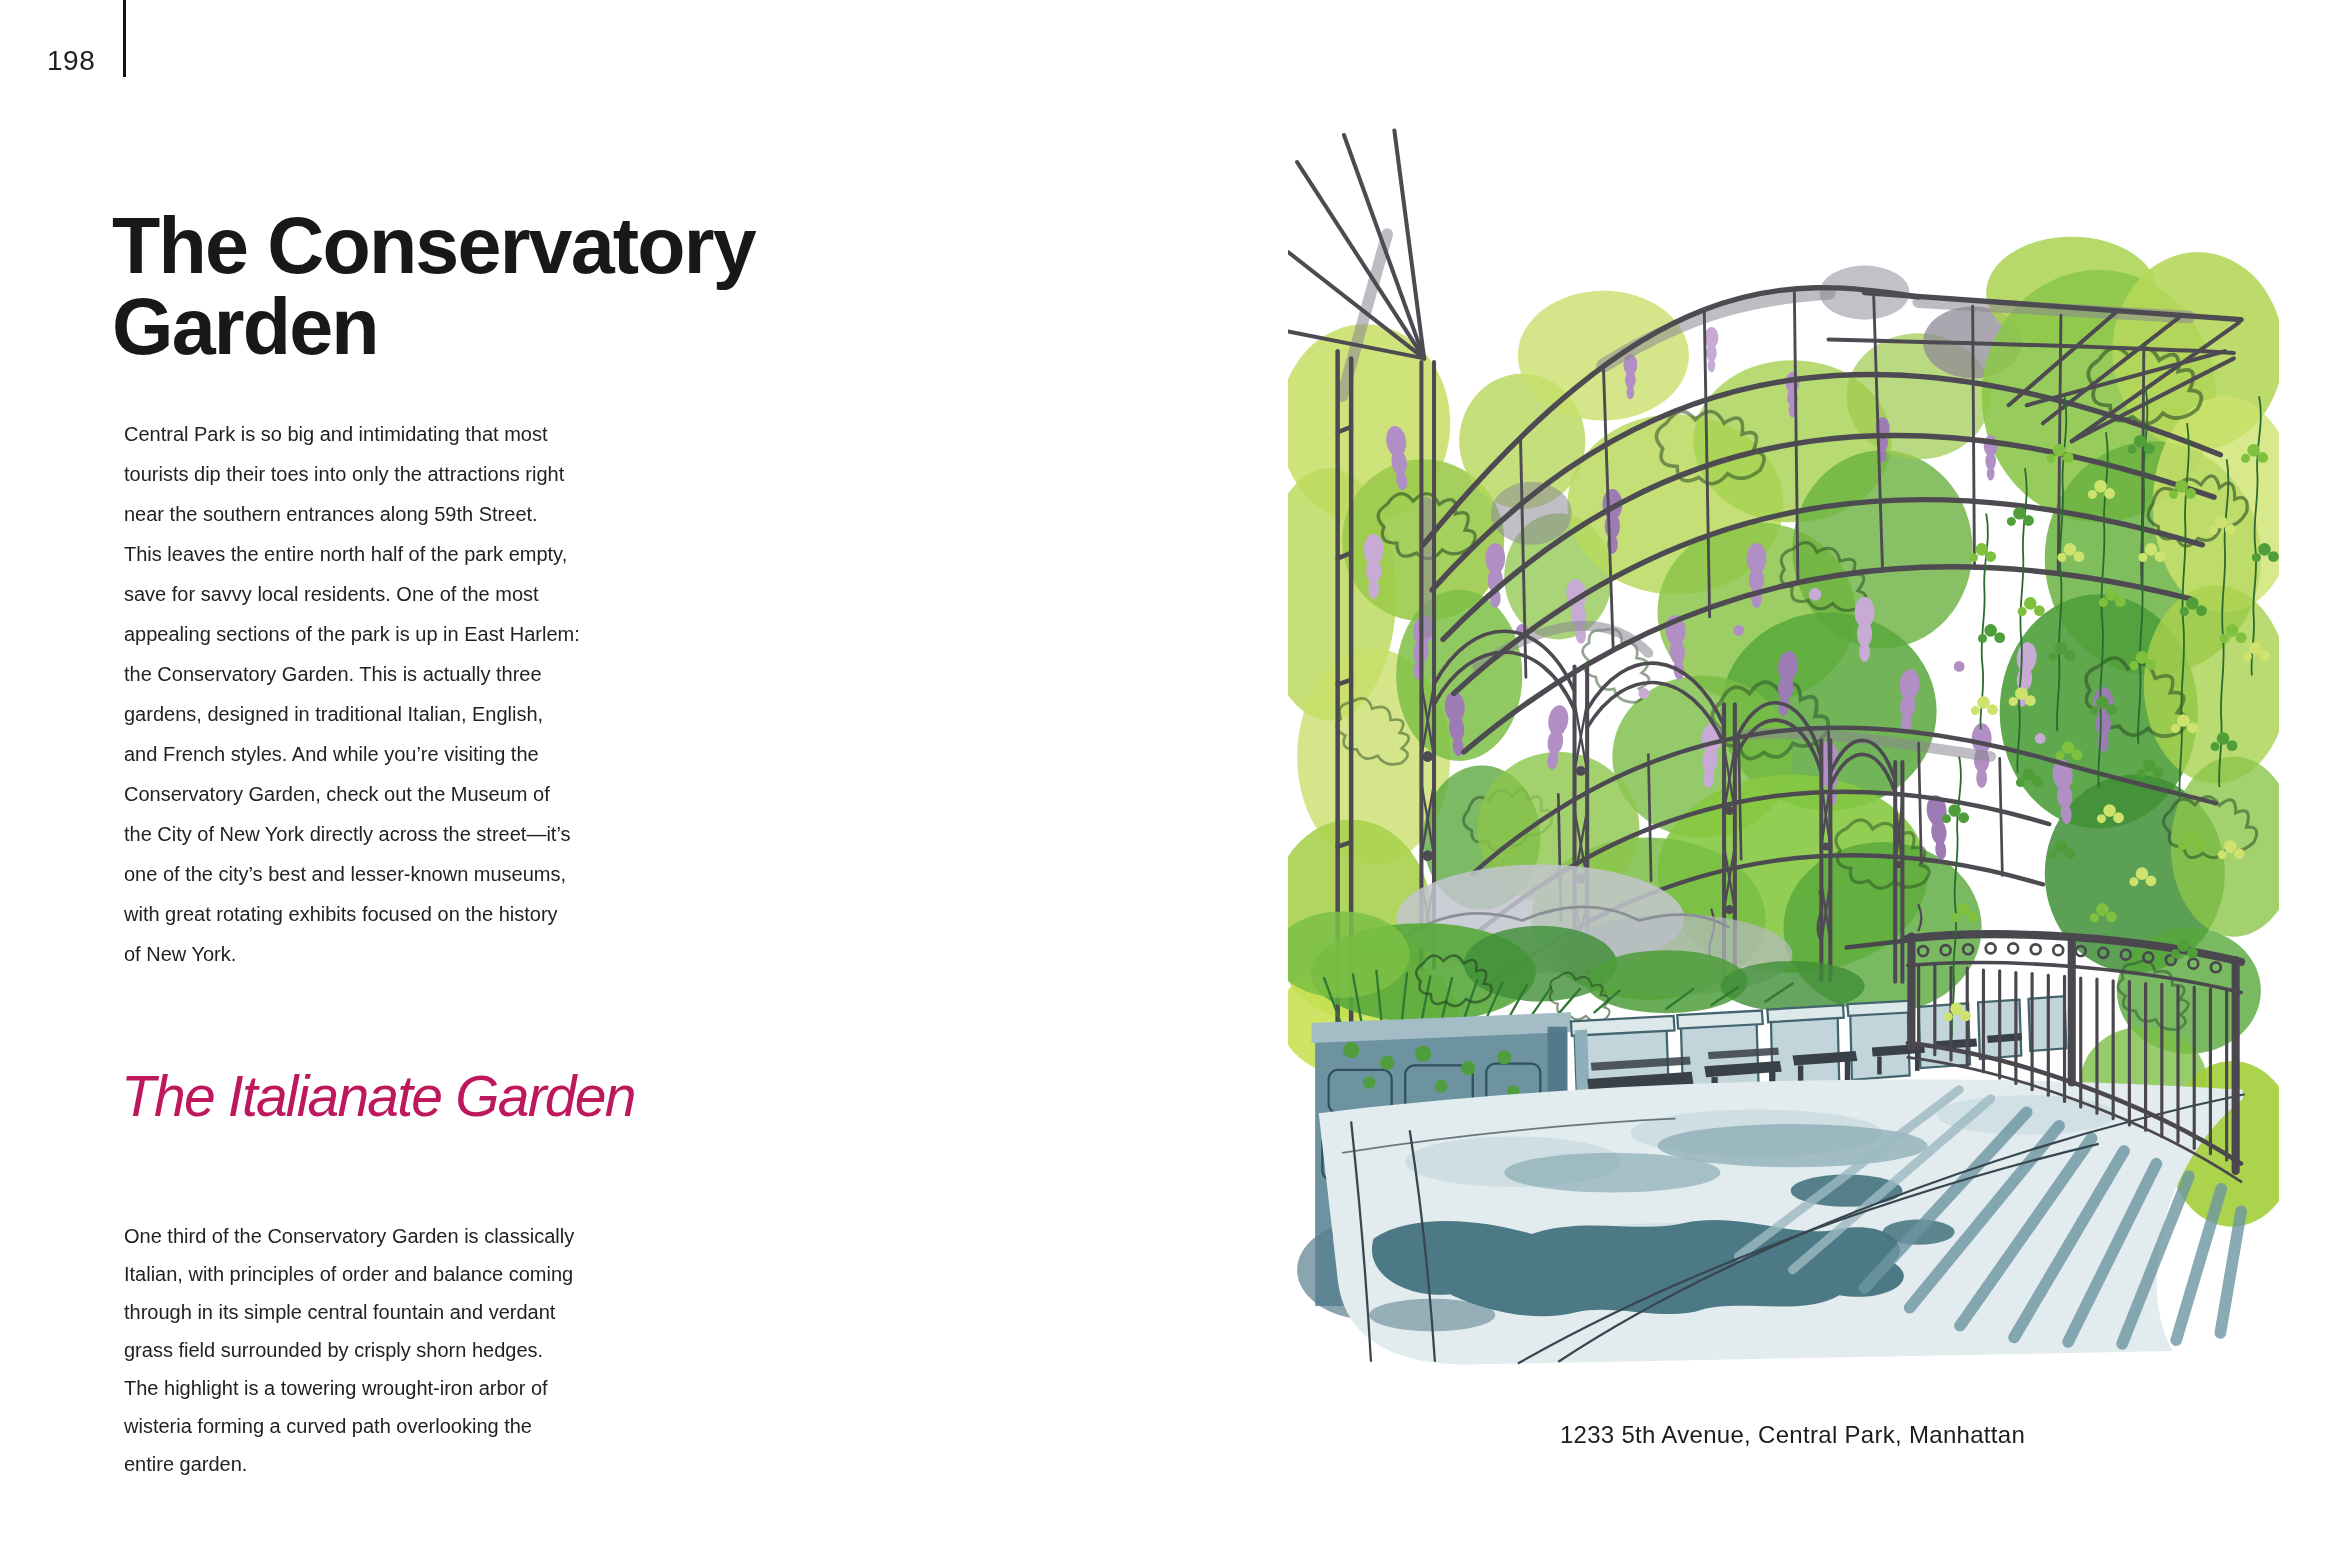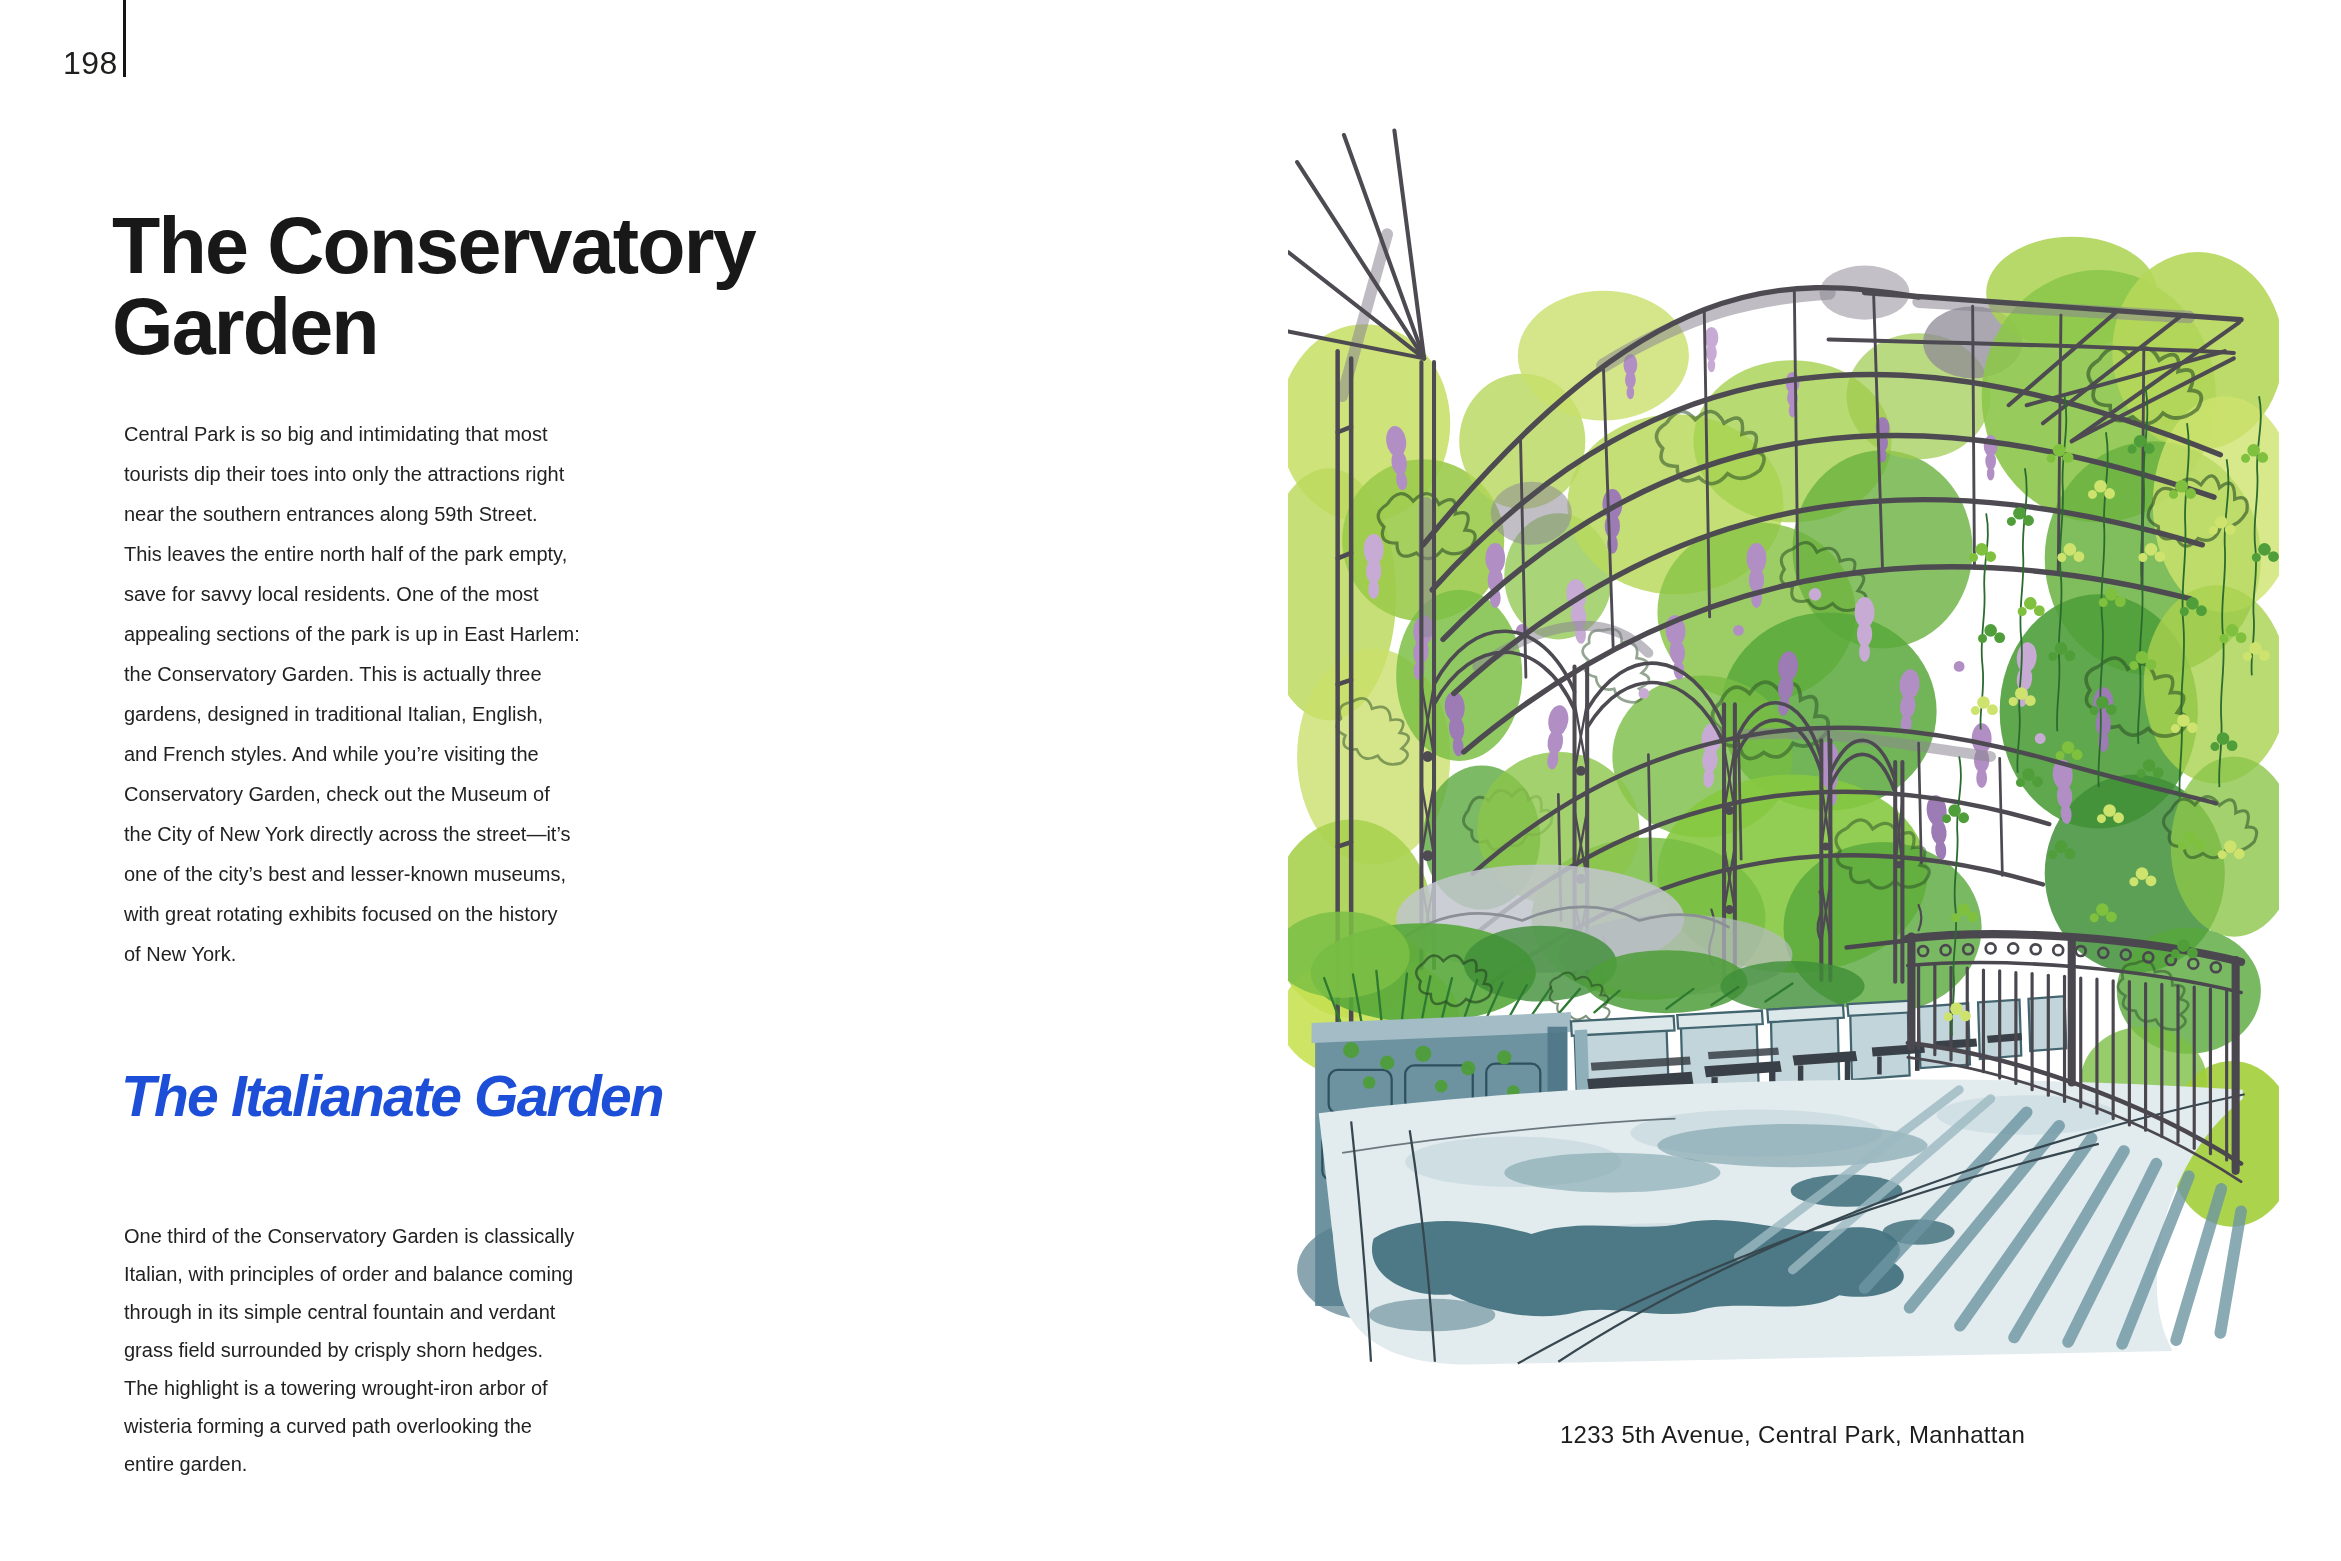--- a/index.html
+++ b/index.html
@@ -1,35 +1,35 @@
 <!DOCTYPE html>
 <html style="font-size:14.4px"><head>
 <meta charset="utf-8">
 <style>
   html,body{margin:0;padding:0;}
   body{
     width:2342px;height:1561px;position:relative;background:#ffffff;
     font-family:"Liberation Sans",sans-serif;color:#1e1e1c;overflow:hidden;
   }
   .corner-rule{position:absolute;left:123px;top:0;width:2.7px;height:77px;background:#141414;}
-  .page-number{position:absolute;left:63px;top:45px;font-size:32px;letter-spacing:0.5px;}
+  .page-number{position:absolute;left:47px;top:45px;font-size:28px;letter-spacing:0.5px;}
   .page-title{
     position:absolute;left:112px;top:205px;margin:0;width:739px;
     font-size:79px;line-height:81px;font-weight:700;letter-spacing:-1.8px;
     white-space:pre-line;color:#181818;
   }
   .body-text{
     position:absolute;left:124px;width:739px;margin:0;
     font-size:20px;line-height:40px;white-space:pre-line;color:#222222;
   }
   .para-intro{top:414px;}
   .para-section{top:1217px;line-height:38px;}
   .section-heading{
     position:absolute;left:121px;top:1063px;margin:0;
-    font-size:57px;font-weight:700;font-style:italic;letter-spacing:-1.8px;color:#1d4ed8;
+    font-size:57px;font-weight:400;font-style:italic;letter-spacing:-1.8px;color:#be185d;
   }
   .illustration{position:absolute;left:1288px;top:126px;width:991px;height:1261px;}
   .illustration svg{width:100%;height:100%;display:block;}
   .caption{
     position:absolute;left:1495px;top:1421px;width:595px;text-align:center;
     font-size:24px;color:#1c1c1c;letter-spacing:0.3px;
   }
 </style>
 </head>
 <body>

